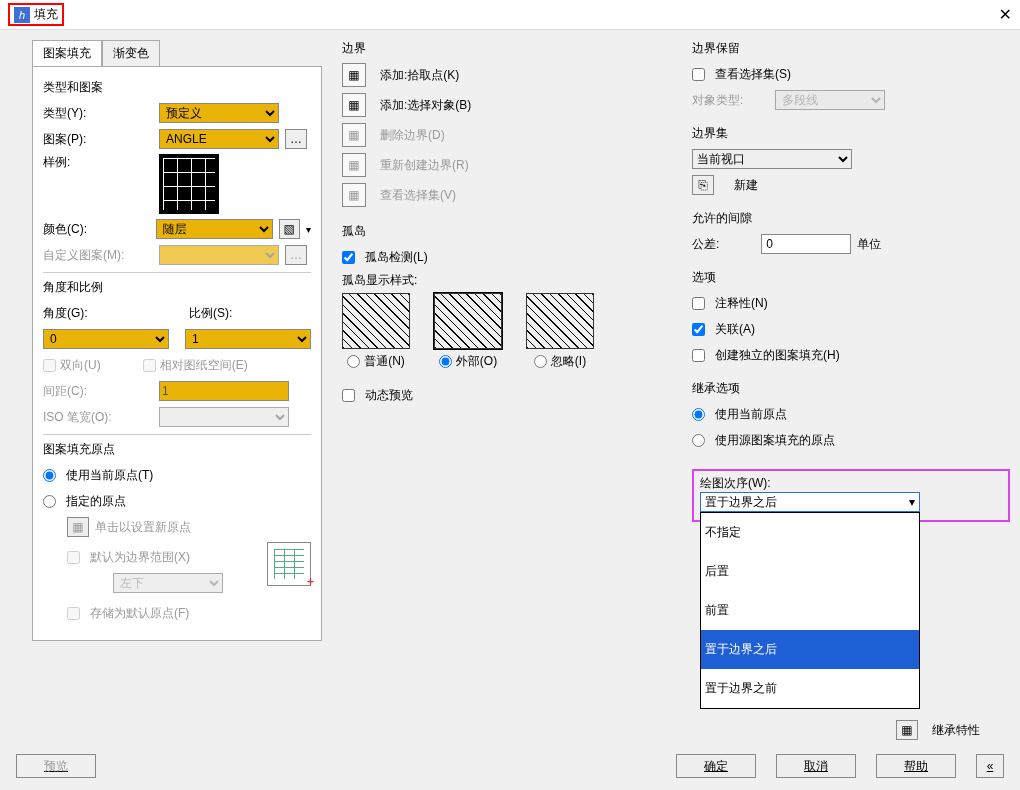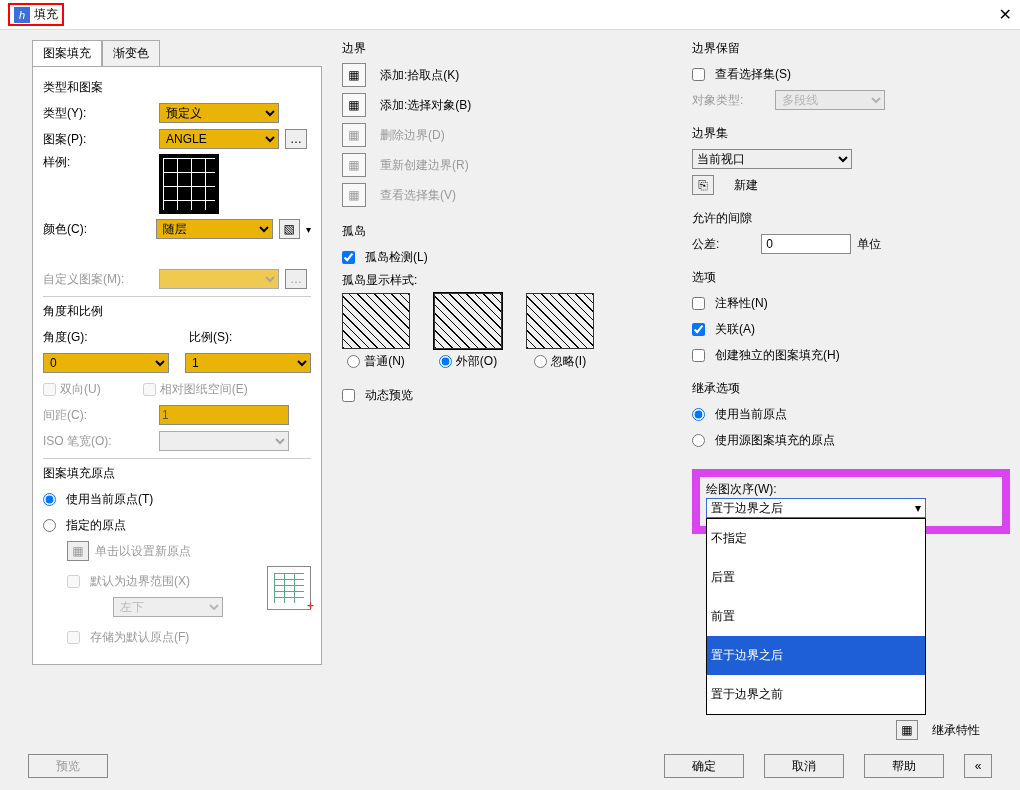--- a/index.html
+++ b/index.html
@@ -33,24 +33,24 @@
 .bnd-btn { display:flex; align-items:center; gap:14px; margin:6px 0; }
 .bnd-icon { width:24px; height:24px; border:1px solid #888; background:#f8f8f8; display:flex; align-items:center; justify-content:center; }
 .island-opts { display:flex; gap:24px; margin-top:4px; }
 .island-item { display:flex; flex-direction:column; align-items:center; gap:4px; }
 .island-img { width:68px; height:56px; border:1px solid #333; background:
  repeating-linear-gradient(45deg,#000 0 1px, transparent 1px 6px); position:relative; }
 .island-img.sel { outline:1px solid #000; }
 input[type=checkbox],input[type=radio]{ margin:0 4px 0 0; vertical-align:middle; }
 .btn { height:24px; min-width:80px; border:1px solid #888; background:#eee; cursor:pointer; }
 .btn.dis { color:#9a9a9a; background:#f0f0f0; }
-.footer { position:absolute; bottom:12px; left:0; right:0; display:flex; gap:20px; padding:0 28px; align-items:center; }
+.footer { position:absolute; bottom:12px; left:0; right:0; display:flex; gap:20px; padding:0 16px; align-items:center;text-decoration:underline; }
 .footer .spacer { flex:1; }
 .arrow-btn { width:28px; height:24px; border:1px solid #888; background:#eee; display:flex; align-items:center; justify-content:center; }
-.red-box { border:8px solid #d946ef; padding:4px 6px 8px 6px; margin-top:4px; }
+.red-box { border:2px solid #d946ef; padding:4px 6px 8px 6px; margin-top:4px; }
 .dd-open { position:relative; }
 .dd-sel { width:220px; height:20px; border:1px solid #2a6fd6; background:#fff; display:flex; align-items:center; padding:0 4px; }
 .dd-sel::after { content:"▾"; margin-left:auto; }
 .dd-list { position:absolute; top:20px; left:0; width:220px; border:1px solid #000; background:#fff; z-index:10; }
 .dd-item { padding:11px 4px; cursor:pointer; }
 .dd-item.hi { background:#1e5fd6; color:#fff; }
 .origin-prev { width:44px; height:44px; border:1px solid #888; background:#fff; position:relative; display:inline-block; }
 .origin-prev::before { content:""; position:absolute; inset:6px; background:
  repeating-linear-gradient(#5a8 0 1px,transparent 1px 6px),
  repeating-linear-gradient(90deg,#5a8 0 1px,transparent 1px 10px); }
@@ -94,21 +94,21 @@
         <div class="row" style="align-items:flex-start">
           <span class="lbl">样例:</span>
           <span class="swatch"></span>
         </div>
         <div class="row">
           <span class="lbl">颜色(C):</span>
           <select class="small"><option>随层</option></select>
           <span class="sq-btn">▧</span>
           <span style="font-size:10px">▾</span>
         </div>
-        <div class="row disabled" style="margin-top:28px">
+        <div class="row disabled" style="margin-top:4px">
           <span class="lbl">自定义图案(M):</span>
           <select class="small" disabled=""></select>
           <span class="sq-btn disabled">…</span>
         </div>
       </div>
       <div class="hr"></div>
       <div class="grp">
         <div class="grp-title">角度和比例</div>
         <div class="row">
           <span style="width:140px">角度(G):</span>

